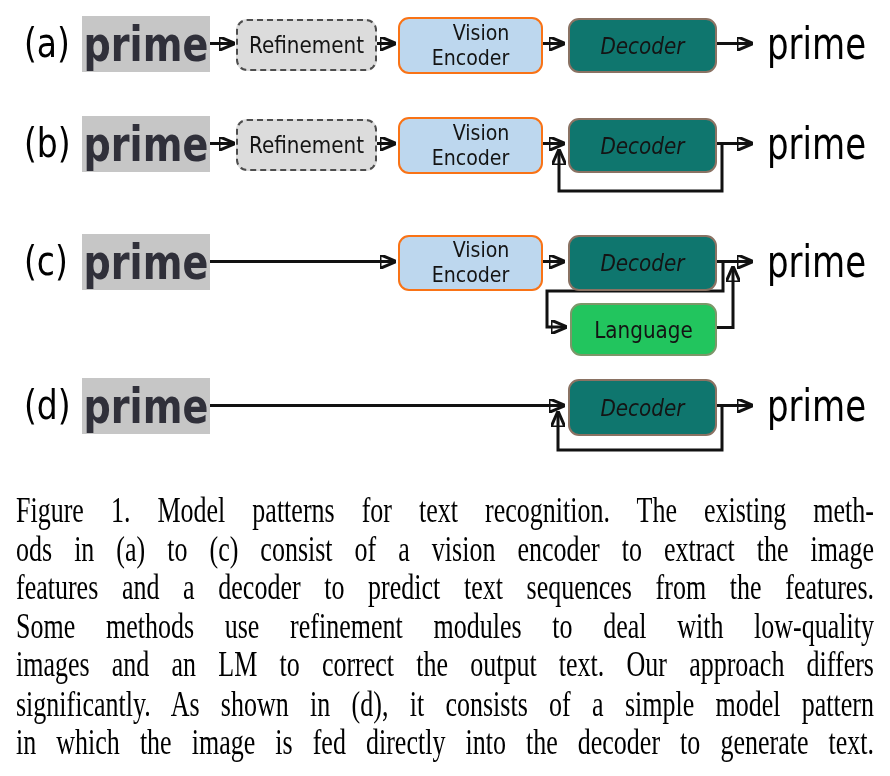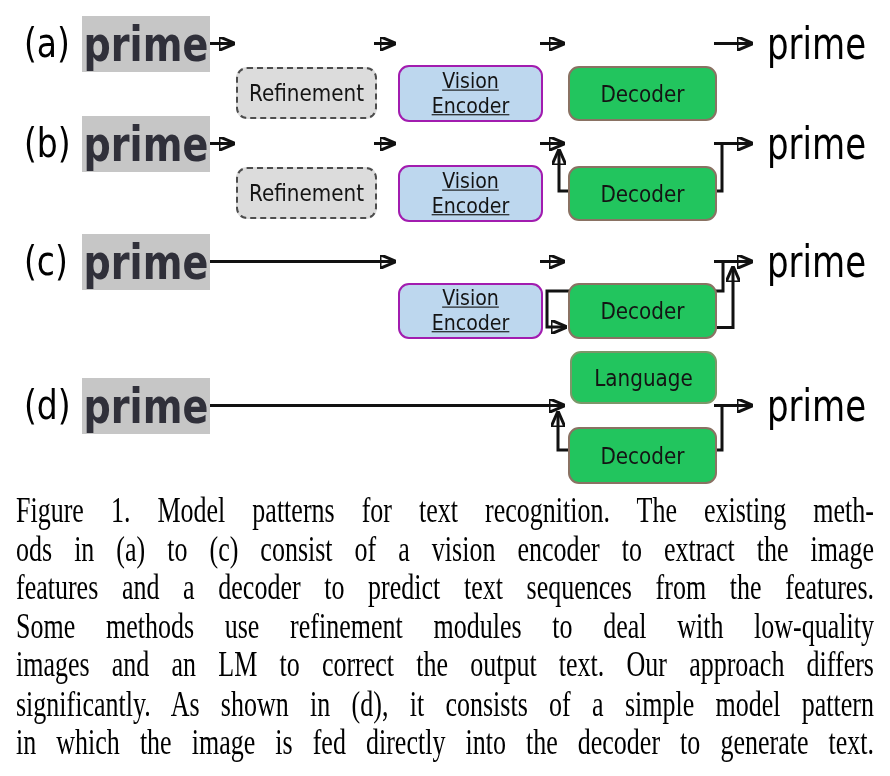--- a/index.html
+++ b/index.html
@@ -9,28 +9,27 @@
   }
   .wires { position:absolute; left:0; top:0; }
   .wires path { stroke:#111; stroke-width:3; fill:none; }
   .tag {
     position:absolute; left:24px; font-size:33px; color:#000;
     transform:scaleY(1.22); transform-origin:center;
     font-family:"DejaVu Sans", sans-serif;
   }
   .box {
     position:absolute; display:flex; align-items:center; justify-content:center;
-    border-radius:11px; color:#141414; text-align:center;
+    border-radius:11px; color:#141414; text-align:right;
     font-family:"DejaVu Sans", sans-serif;
-    margin-top:48px;
   }
   .box .lbl { transform:scaleY(1.12); }
   .refinement { background:#dcdcdc; border:2px dashed #4d4d4d; font-size:20px; }
-  .vision     { background:#bdd7ee; border:2px solid #a21caf; font-size:19px; line-height:1.15;text-decoration:underline; }
-  .decoder    { background:#22c55e; border:2px solid #8a7263; font-size:20px; }
+  .vision     { background:#bdd7ee; border:2px solid #f97316; font-size:19px; line-height:1.15; }
+  .decoder    { background:#0f766e; border:2px solid #8a7263; font-size:20px;font-style:italic; }
   .language   { background:#22c55e; border:2px solid #7c9769; font-size:20px; }
   .pin {
     position:absolute; left:82px; width:128px; height:56px; background:#c6c6c6;
     display:flex; align-items:center; justify-content:center;
   }
   .pin .ptext {
     font-size:36px; font-weight:600; color:#30303a;
     transform:scale(1.06,1.32); filter:blur(0.4px);
     font-family:"DejaVu Sans", sans-serif;
   }

